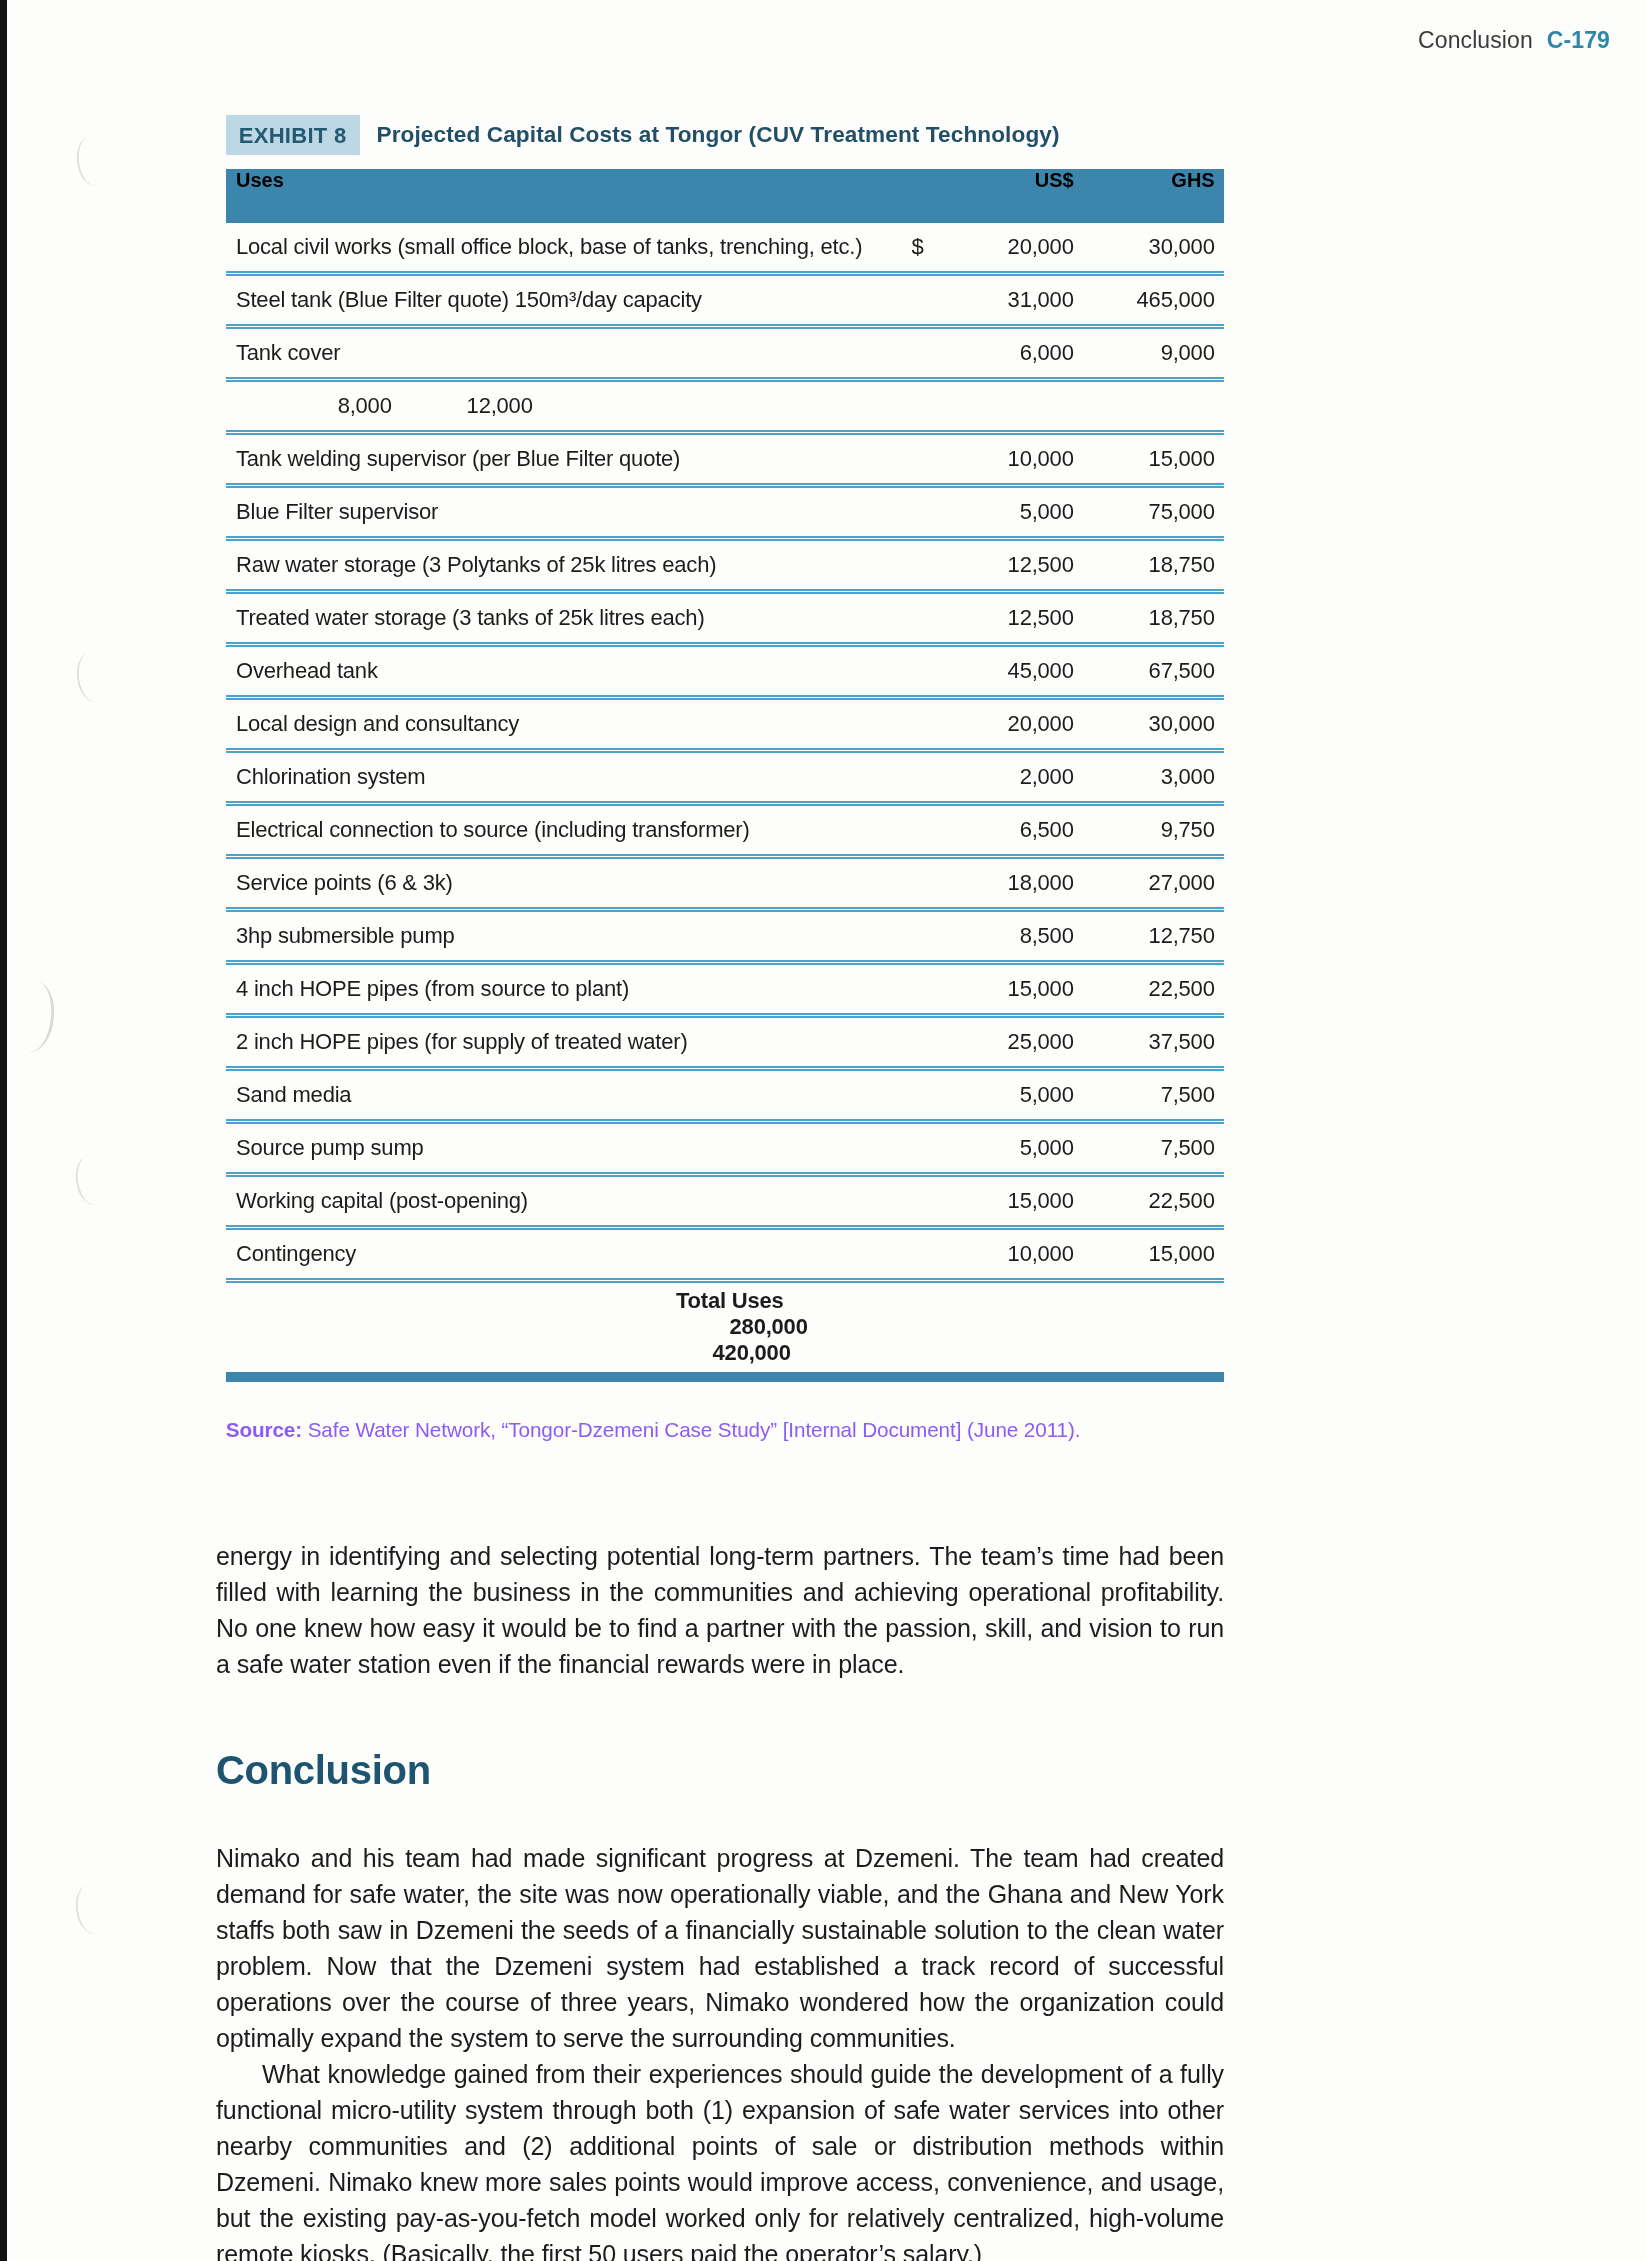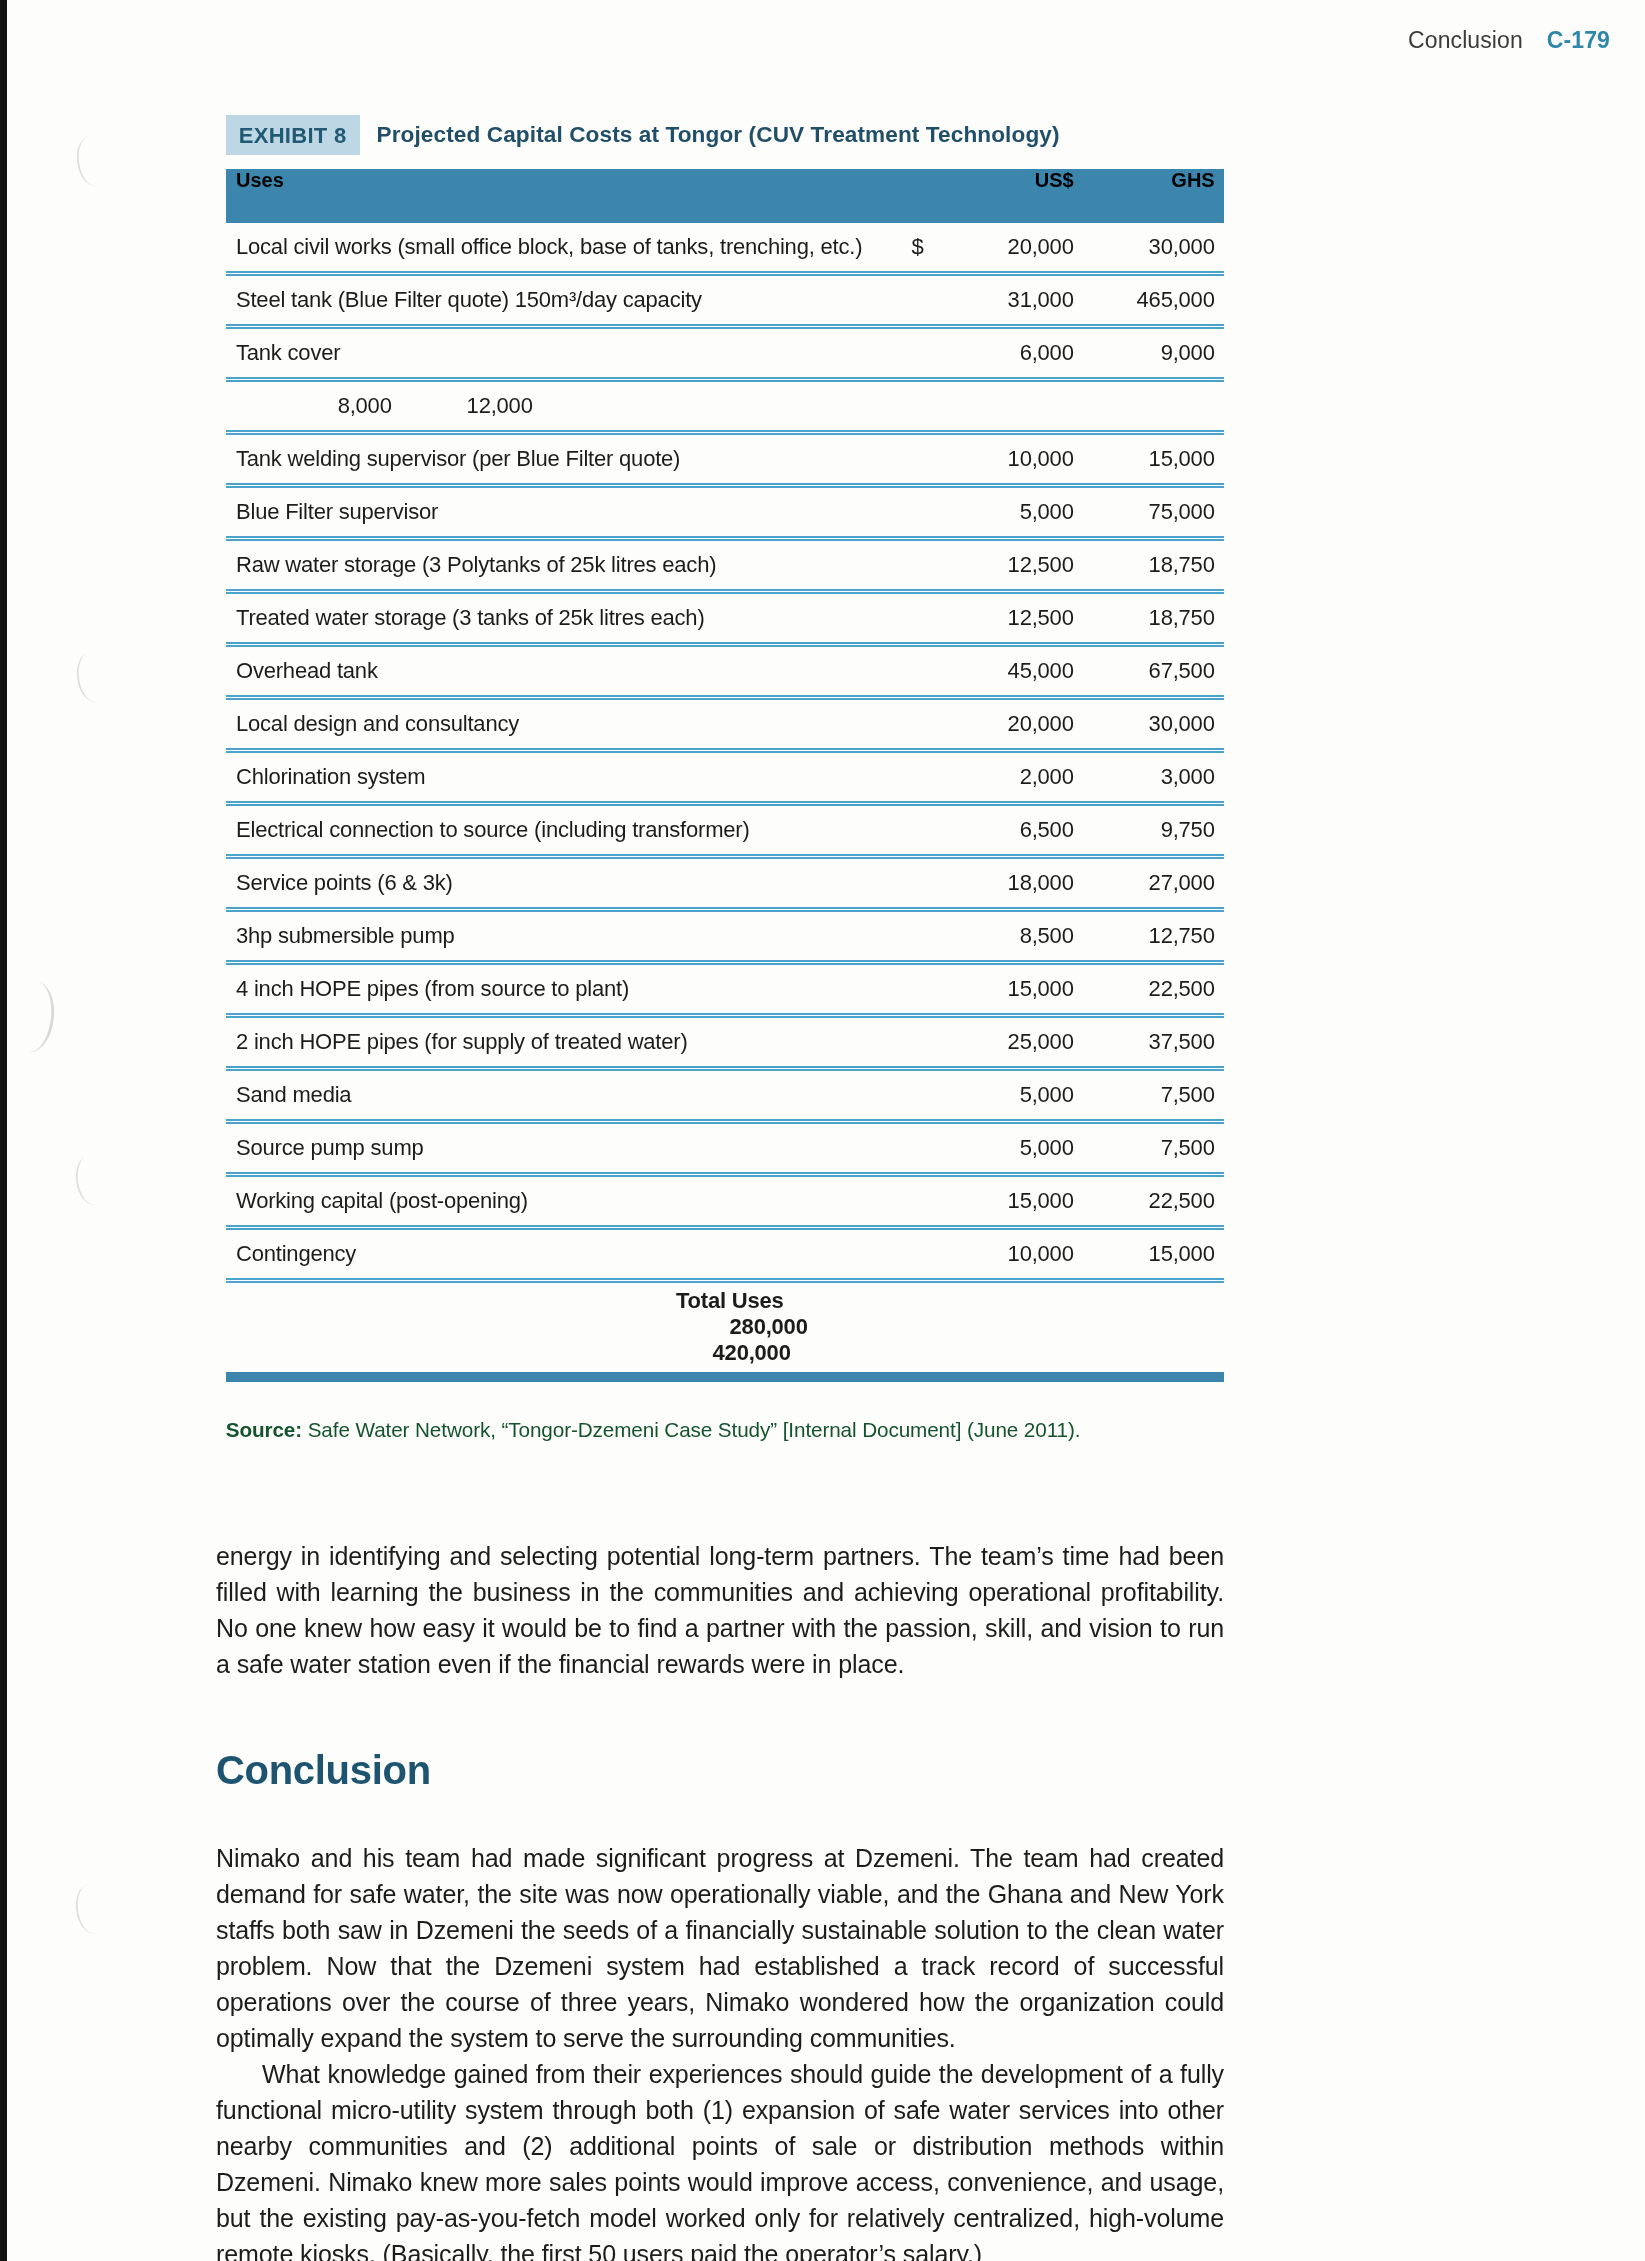--- a/index.html
+++ b/index.html
@@ -25,21 +25,21 @@
   .scan-mark.m2{left:77px;top:652px;transform:rotate(-8deg);}
   .scan-mark.m3{left:11.6px;top:981px;width:39px;height:71px;border-left:none;border-right:3.2px solid #bdbdb9;transform:rotate(6deg);}
   .scan-mark.m4{left:76px;top:1155px;transform:rotate(-8deg);}
   .scan-mark.m5{left:76px;top:1884px;transform:rotate(-8deg);}
 
   .running-head{
     position:absolute;top:27px;right:36px;
     font-size:23px;letter-spacing:0.1px;
   }
   .running-head .section{color:#3b3b3b;}
-  .running-head .pageno{color:var(--page-number-teal);font-weight:bold;margin-left:24px;}
+  .running-head .pageno{color:var(--page-number-teal);font-weight:bold;margin-left:14px;}
 
   .content{position:absolute;left:216px;top:115px;width:1008px;}
 
   
   .exhibit{margin-left:9.7px;width:998px;}
   .exhibit-titlebar{display:flex;align-items:center;margin-bottom:14px;}
   .exhibit-label{
     background:var(--exhibit-label-bg);
     color:#235a73;font-weight:bold;font-size:22px;
     padding:7.7px 13px 6.5px 13px;letter-spacing:0.3px;
@@ -69,21 +69,21 @@
   .x-row .c-usd{width:166px;display:flex;justify-content:space-between;align-items:center;}
   .x-row .c-usd .cur{padding-left:3.9px;}
   .x-row .c-usd .val{text-align:right;width:100%;}
   .x-row .c-ghs{width:141px;text-align:right;padding-right:9px;}
   .x-total{
     border-top:5.2px double var(--rule-blue);
     font-weight:bold;
     flex-direction:column;
   }
   .x-bottom-bar{height:9.7px;background:var(--header-blue);}
-  .source-line{margin-top:36px;font-size:20.7px;letter-spacing:-0.1px;color:#14532d;}
+  .source-line{margin-top:36px;font-size:20.7px;letter-spacing:-0.1px;color:#8b5cf6;}
   .source-line .src-label{font-weight:bold;}
 
   
   .body-copy{margin-top:96px;font-size:25px;line-height:36px;text-align:justify;letter-spacing:-0.1px;}
   .body-copy p{margin:0;}
   h1.conclusion{
     font-size:40px;color:var(--heading-teal);
     font-weight:bold;letter-spacing:-0.3px;
     margin:70px 0 52px 0;
   }

